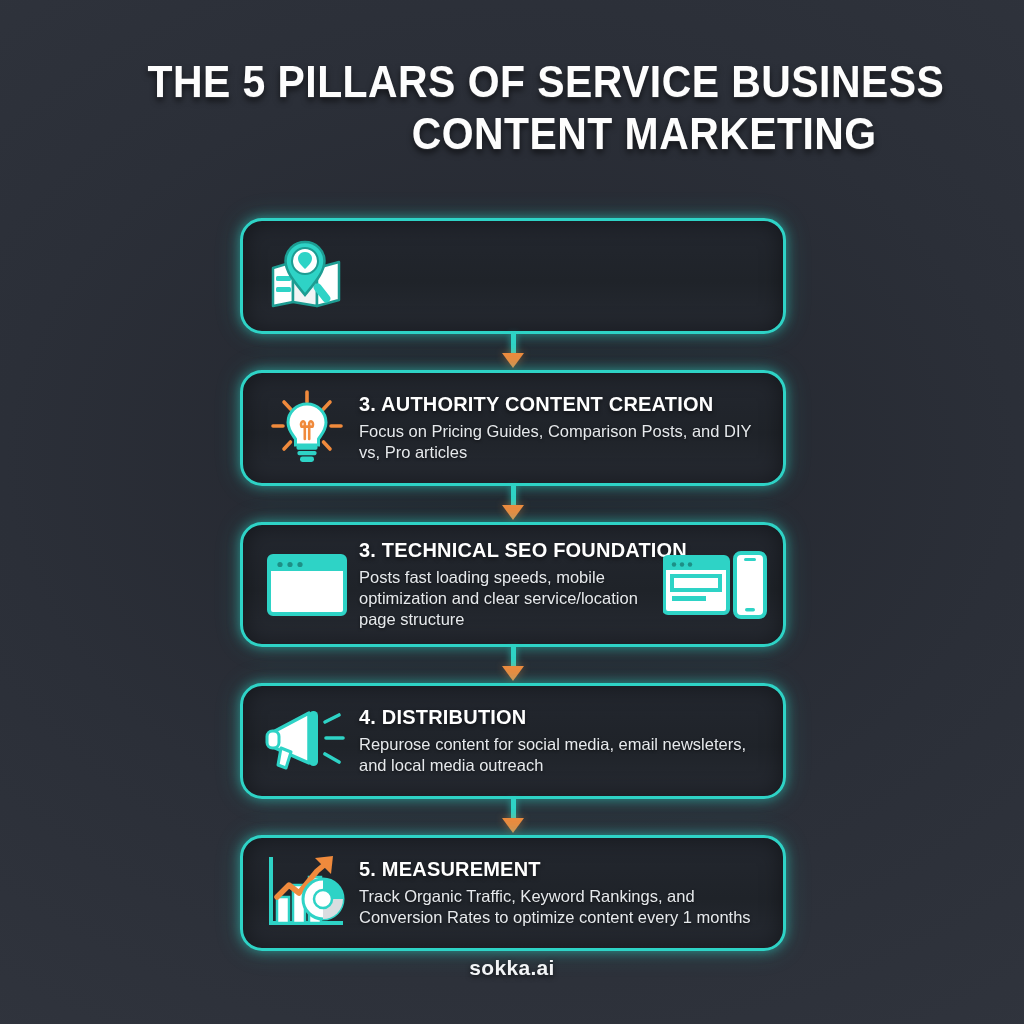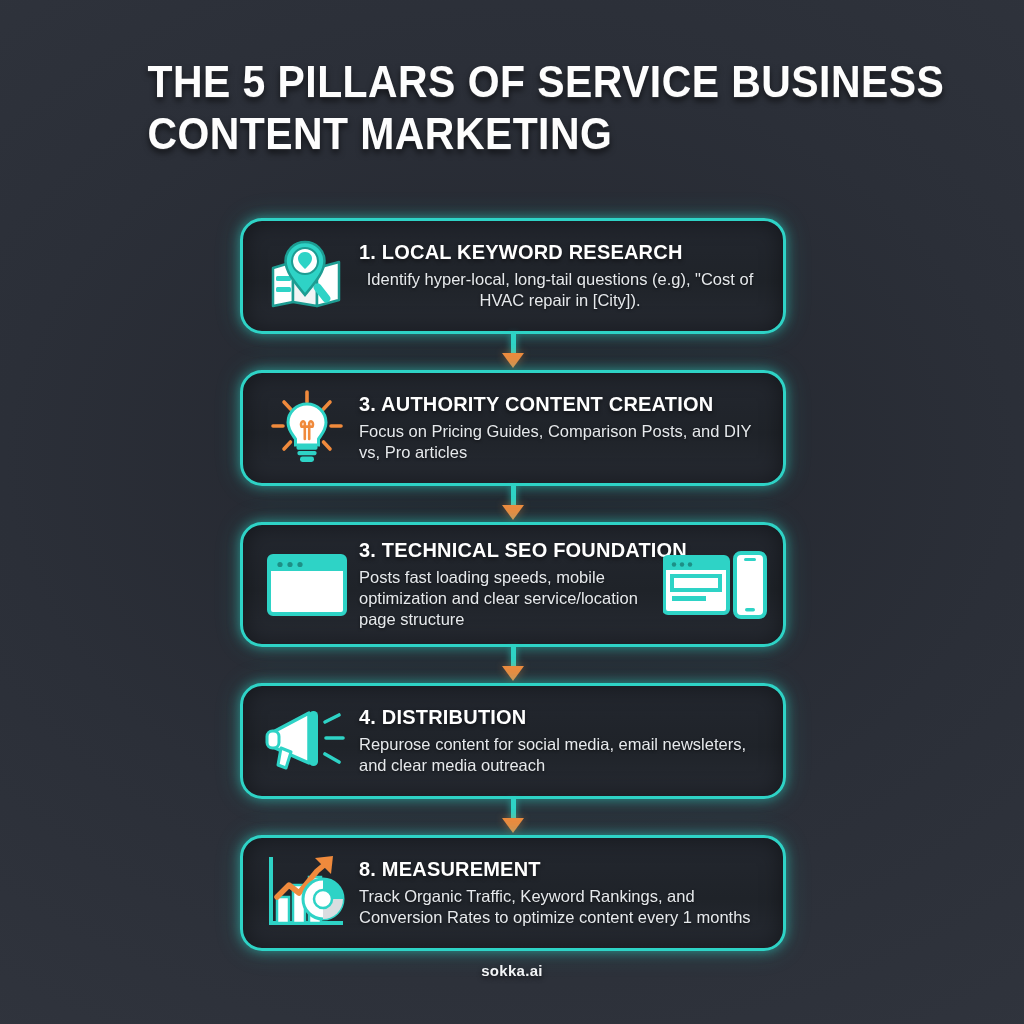--- a/index.html
+++ b/index.html
@@ -15,21 +15,21 @@
     position:relative;
     width:1024px; height:1024px;
     background:
       radial-gradient(ellipse 90% 70% at 50% 45%, #23262e 0%, #2b2f38 55%, #30343d 100%);
   }
 
   
   .title-wrap {
     position:absolute;
     top:56px; left:0; width:1024px;
-    text-align:left;
+    text-align:right;
     padding:0 120px;
   }
   .title-line {
     display:block;
     font-family:"Liberation Sans Narrow","Liberation Sans", sans-serif;
     font-weight:bold;
     font-size:44px;
     letter-spacing:0.5px;
     line-height:52px;
     color:#fdfdfd;
@@ -133,21 +133,21 @@
 
   
   .footer {
     position:absolute;
     left:0; bottom:44px; width:1024px;
     text-align:center;
   }
   .footer-text {
     font-family:"Liberation Sans", sans-serif;
     font-weight:bold;
-    font-size:15px;
+    font-size:21px;
     letter-spacing:0.3px;
     color:#f2f4f6;
     text-shadow:0 2px 5px rgba(0,0,0,0.6);
   }
 </style>
 </head>
 <body>
 
 <div id="page">
 
@@ -166,24 +166,20 @@
             <path d="M26 22 L50 28 L50 66 L26 62 Z" fill="#f2f4f5"></path>
             <path d="M50 28 L72 22 L72 60 L50 66 Z" fill="#ffffff"></path>
           </g>
           <rect x="9" y="36" width="15" height="5" rx="1.5" fill="#2ed3c6"></rect>
           <rect x="9" y="47" width="15" height="5" rx="1.5" fill="#2ed3c6"></rect>
           <rect x="51" y="42" width="8" height="22" rx="4" fill="#2ed3c6" transform="rotate(-38 55 53)"></rect>
           <path d="M38 2 C27 2 18.5 10.4 18.5 21 C18.5 33 31 46 38 55 C45 46 57.5 33 57.5 21 C57.5 10.4 49 2 38 2 Z" fill="#2ed3c6" stroke="#1d9c92" stroke-width="2.5"></path>
           <circle cx="38" cy="21" r="13" fill="#ffffff" stroke="#1d9c92" stroke-width="2"></circle>
           <path d="M38 12 C33.8 12 31 15 31 18.6 C31 22.6 35.2 26.6 38 29 C40.8 26.6 45 22.6 45 18.6 C45 15 42.2 12 38 12 Z" fill="#2ed3c6"></path>
         </svg>
-      </div>
-      <div class="card-body">
-        <div class="card-title">1. LOCAL KEYWORD RESEARCH</div>
-        <div class="card-desc center">Identify hyper-local, long-tail questions (e.g), "Cost of HVAC repair in [City]).</div>
       </div>
     </div>
 
     <div class="connector">
       <div class="stem"></div>
       <div class="head"></div>
     </div>
 
     <div class="card">
       <div class="card-icon">
@@ -271,21 +267,21 @@
           <rect x="44" y="5" width="9" height="55" rx="4.5" fill="#2ed3c6"></rect>
           <g stroke="#2ed3c6" stroke-width="3.6" stroke-linecap="round">
             <line x1="60" y1="16" x2="74" y2="9"></line>
             <line x1="61" y1="32" x2="78" y2="32"></line>
             <line x1="60" y1="48" x2="74" y2="56"></line>
           </g>
         </svg>
       </div>
       <div class="card-body">
         <div class="card-title">4. DISTRIBUTION</div>
-        <div class="card-desc">Repurose content for social media, email newsleters, and clear media outreach</div>
+        <div class="card-desc">Repurose content for social media, email newsleters, and local media outreach</div>
       </div>
     </div>
 
     <div class="connector">
       <div class="stem"></div>
       <div class="head"></div>
     </div>
 
     <div class="card">
       <div class="card-icon">
@@ -302,21 +298,21 @@
           <polyline points="12,42 24,30 34,38 52,16 64,6" fill="none" stroke="#f08a3c" stroke-width="5.5" stroke-linecap="round" stroke-linejoin="round"></polyline>
           <path d="M50 3 L68 1 L66 19 Z" fill="#f08a3c"></path>
 
           <circle cx="58" cy="44" r="20" fill="#ffffff" stroke="#2ed3c6" stroke-width="3"></circle>
           <path d="M58 44 L58 24 A20 20 0 0 1 78 44 Z" fill="#2ed3c6"></path>
           <path d="M58 44 L78 44 A20 20 0 0 1 58 64 Z" fill="#d9dde0"></path>
           <circle cx="58" cy="44" r="9" fill="#ffffff" stroke="#2ed3c6" stroke-width="2.5"></circle>
         </svg>
       </div>
       <div class="card-body">
-        <div class="card-title">8. MEASUREMENT</div>
+        <div class="card-title">5. MEASUREMENT</div>
         <div class="card-desc">Track Organic Traffic, Keyword Rankings, and Conversion Rates to optimize content every 1 months</div>
       </div>
     </div>
 
   </div>
 
   <div class="footer">
     <span class="footer-text">sokka.ai</span>
   </div>
 

